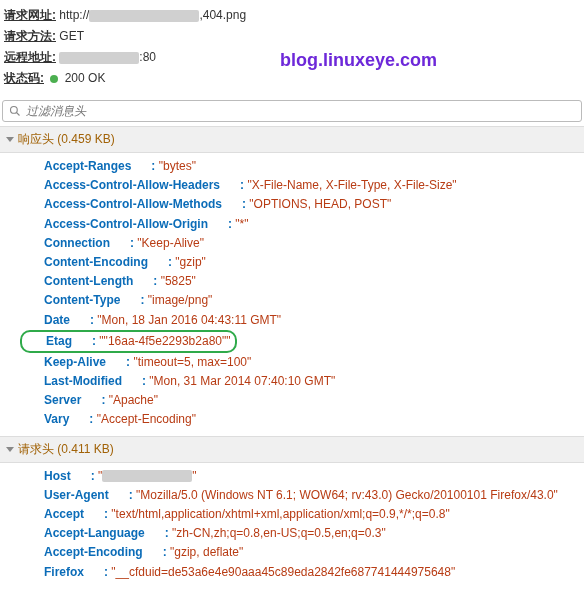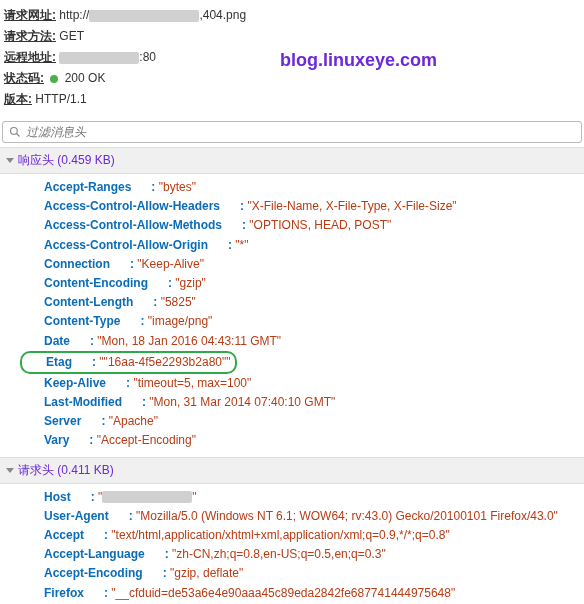--- a/index.html
+++ b/index.html
@@ -6,21 +6,21 @@
 body { font-family: "Microsoft YaHei", Arial, sans-serif; font-size: 12px; color: #333; background: #fff; width: 584px; position: relative; }
 .general-info { padding: 6px 4px; }
 .info-row { margin-bottom: 3px; line-height: 1.5; }
 .info-label { font-weight: bold; text-decoration: underline; }
 .status-dot { display: inline-block; width: 8px; height: 8px; border-radius: 50%; background: #4caf50; margin: 0 3px; vertical-align: middle; }
 .redacted { display: inline-block; background: #d0d0d0; height: 12px; vertical-align: middle; border-radius: 2px; }
 .watermark { position: absolute; top: 50px; left: 280px; color: #6d28d9; font-weight: bold; font-size: 18px; font-family: "Trebuchet MS", sans-serif; }
 .filter-box { margin: 4px 2px; border: 1px solid #bbb; border-radius: 3px; display: flex; align-items: center; padding: 3px 6px; }
 .filter-box svg { width: 12px; height: 12px; margin-right: 5px; }
 .filter-box input { border: none; outline: none; flex: 1; font-size: 12px; font-style: italic; color: #737373; }
-.section-header { background: #f0f0f0; border-top: 1px solid #ddd; border-bottom: 1px solid #ddd; padding: 4px 6px; color: #6d28d9; cursor: pointer; }
+.section-header { background: #f0f0f0; border-top: 1px solid #ddd; border-bottom: 1px solid #ddd; padding: 4px 6px; color: #a16207; cursor: pointer; }
 .section-header .arrow { display: inline-block; width: 0; height: 0; border-left: 4px solid transparent; border-right: 4px solid transparent; border-top: 5px solid #888; margin-right: 4px; vertical-align: middle; }
 .headers-list { padding: 4px 0 6px 20px; }
 .header-line { line-height: 1.6; padding: 0 4px; }
 .hk { color: #0b6cb8; font-weight: bold; margin-left: 20px; }
 .hv { color: #b83c14; }
 .hl { border: 2px solid #2faa4a; border-radius: 10px; display: inline-block; padding: 0 4px; margin-left: -4px; }
 </style>
 </head>
 <body>
 
@@ -36,24 +36,20 @@
     <span>GET</span>
   </div>
   <div class="info-row">
     <span class="info-label">远程地址:</span>
     <span class="redacted" style="width:80px"></span><span>:80</span>
   </div>
   <div class="info-row">
     <span class="info-label">状态码:</span>
     <span class="status-dot"></span>
     <span>200 OK</span>
-  </div>
-  <div class="info-row">
-    <span class="info-label">版本:</span>
-    <span>HTTP/1.1</span>
   </div>
 </div>
 
 <div class="filter-box">
   <svg viewBox="0 0 16 16">
       <circle cx="6.5" cy="6.5" r="4.5" fill="none" stroke="#888" stroke-width="1.5"></circle>
       <line x1="10" y1="10" x2="14" y2="14" stroke="#888" stroke-width="1.5"></line>
     </svg>
   <input type="text" placeholder="过滤消息头" style="">
 </div>

